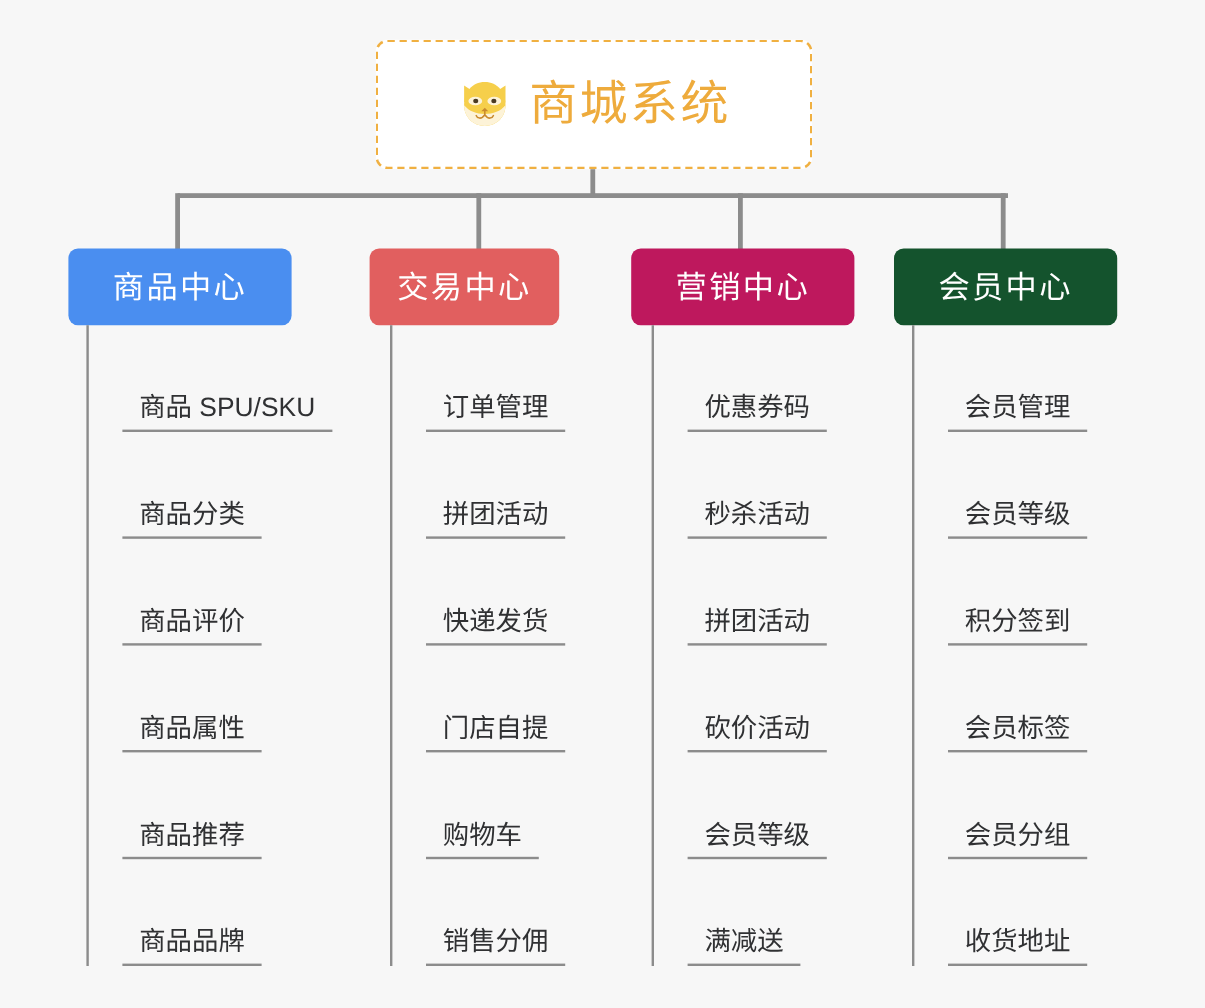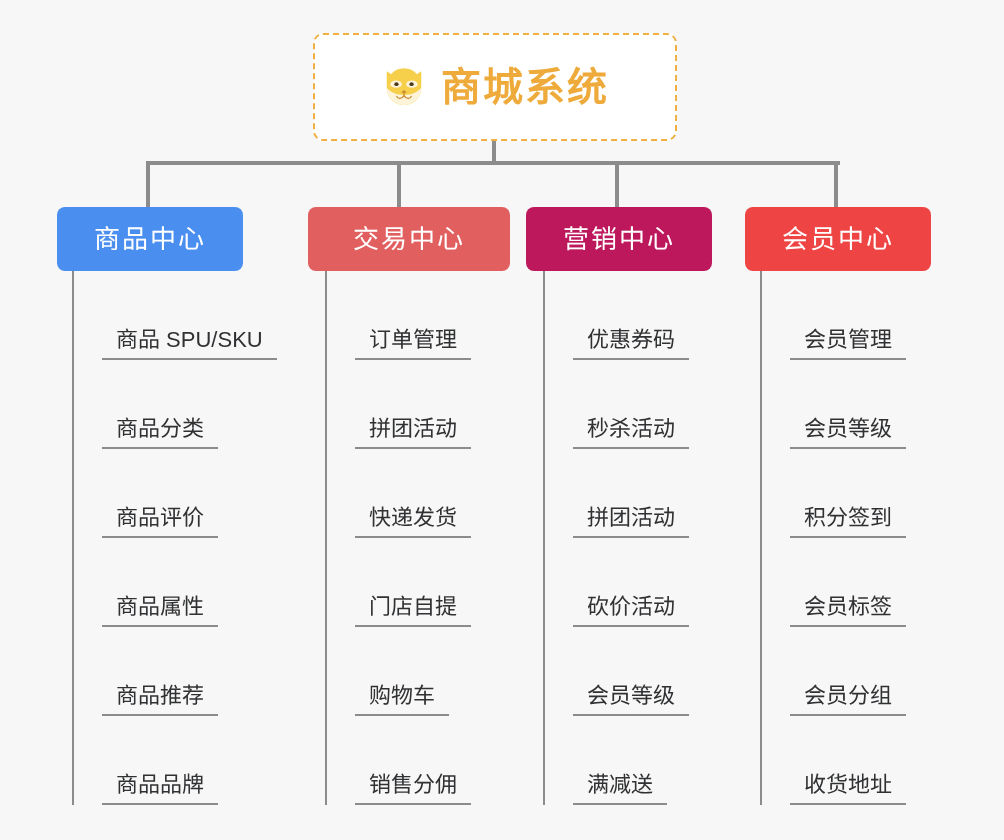--- a/index.html
+++ b/index.html
@@ -42,21 +42,21 @@
     height: 46px;
     flex: 0 0 auto;
     display: block;
   }
   .root-title {
     font-size: 40px;
     line-height: 1;
     color: #eeab3c;
     letter-spacing: 2px;
     white-space: nowrap;
-    font-weight: 700;
+    font-weight: 400;
   }
 
   
   .conn {
     position: absolute;
     background: #8c8c8c;
   }
   .conn-stem {        
     left: 492px;
     top: 141px;
@@ -173,21 +173,21 @@
         <span class="leaf-text">商品属性</span>
       </div>
       <div class="leaf-item">
         <span class="leaf-text">商品推荐</span>
       </div>
       <div class="leaf-item">
         <span class="leaf-text">商品品牌</span>
       </div>
     </div>
     <div class="conn conn-drop" style="left: 397px;"></div>
-    <div class="cat-box" style="left: 308px; width: 202px; background: rgb(225, 95, 95);">
+    <div class="cat-box" style="left: 308px; width: 158px; background: rgb(225, 95, 95);">
       <span class="cat-label">交易中心</span>
     </div>
     <div class="leaf-col" style="left: 325px;">
       <div class="leaf-spine" style="height: 534px;"></div>
       <div class="leaf-item">
         <span class="leaf-text">订单管理</span>
       </div>
       <div class="leaf-item">
         <span class="leaf-text">拼团活动</span>
       </div>
@@ -223,21 +223,21 @@
         <span class="leaf-text">砍价活动</span>
       </div>
       <div class="leaf-item">
         <span class="leaf-text">会员等级</span>
       </div>
       <div class="leaf-item">
         <span class="leaf-text">满减送</span>
       </div>
     </div>
     <div class="conn conn-drop" style="left: 834px;"></div>
-    <div class="cat-box" style="left: 745px; width: 186px; background: #ef4444;">
+    <div class="cat-box" style="left: 745px; width: 186px; background: #14532d;">
       <span class="cat-label">会员中心</span>
     </div>
     <div class="leaf-col" style="left: 760px;">
       <div class="leaf-spine" style="height: 534px;"></div>
       <div class="leaf-item">
         <span class="leaf-text">会员管理</span>
       </div>
       <div class="leaf-item">
         <span class="leaf-text">会员等级</span>
       </div>

